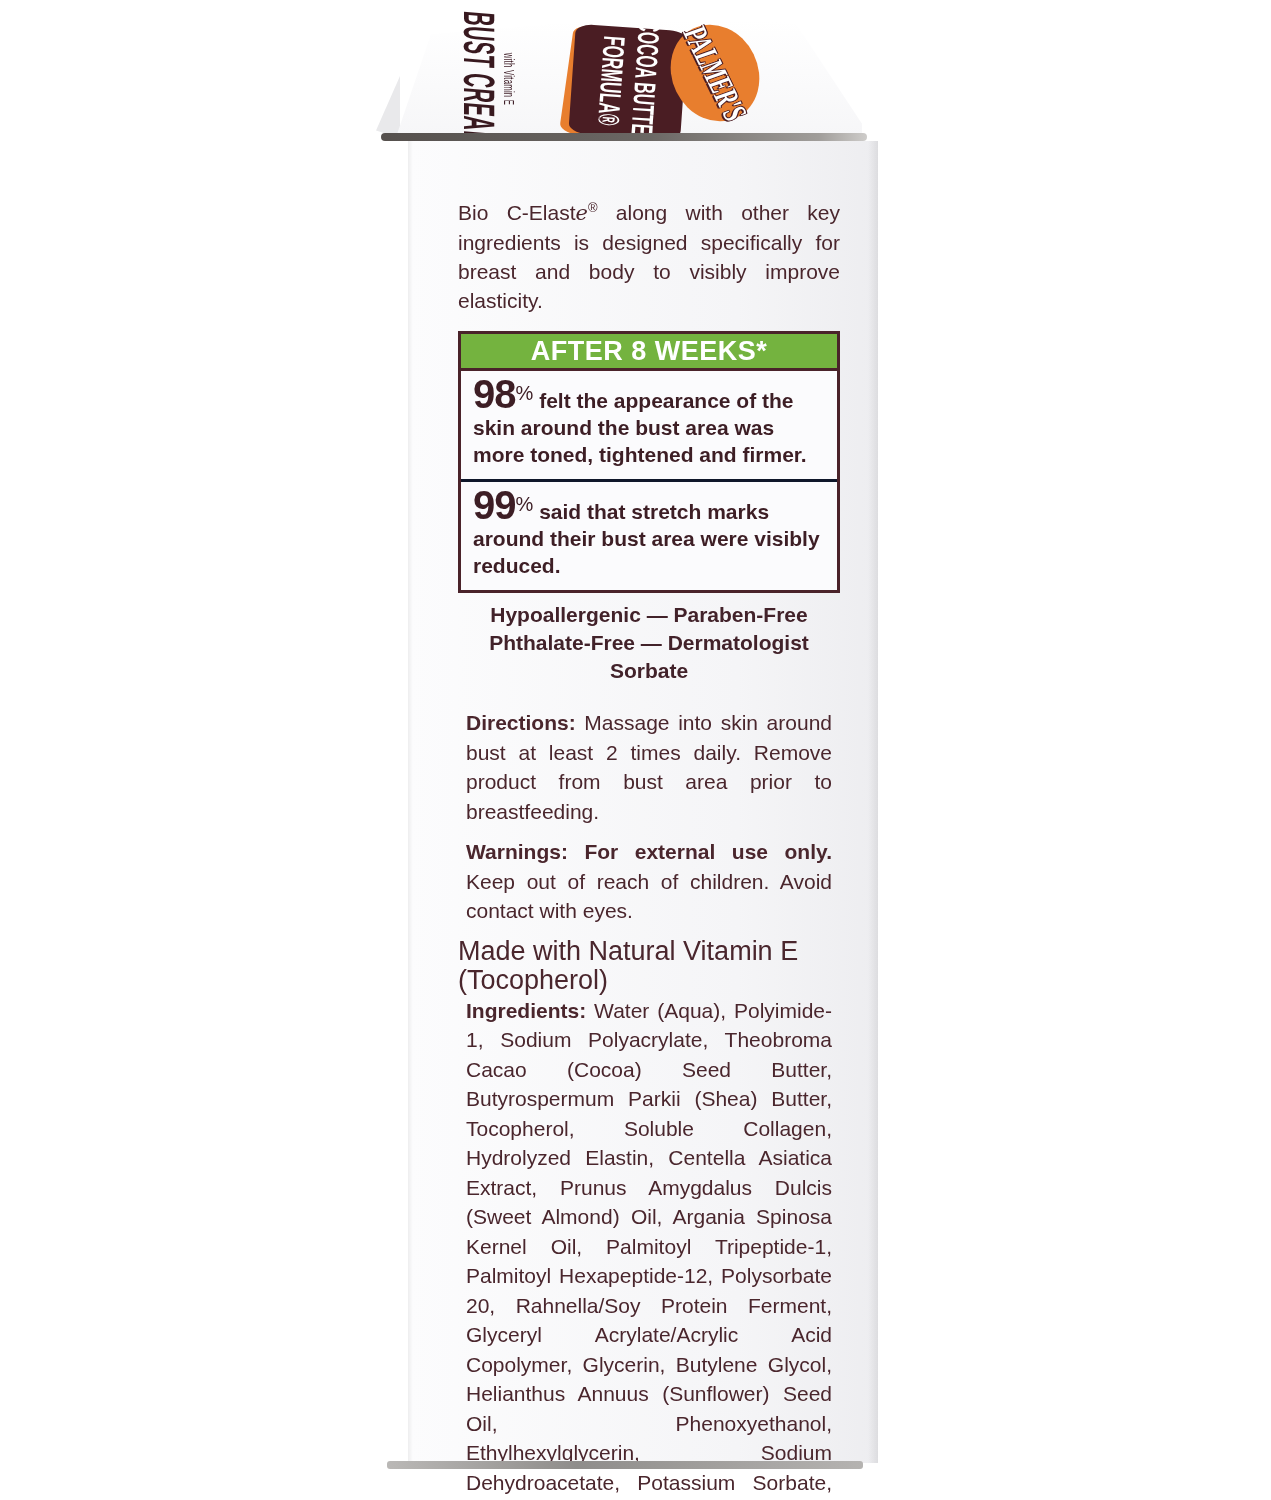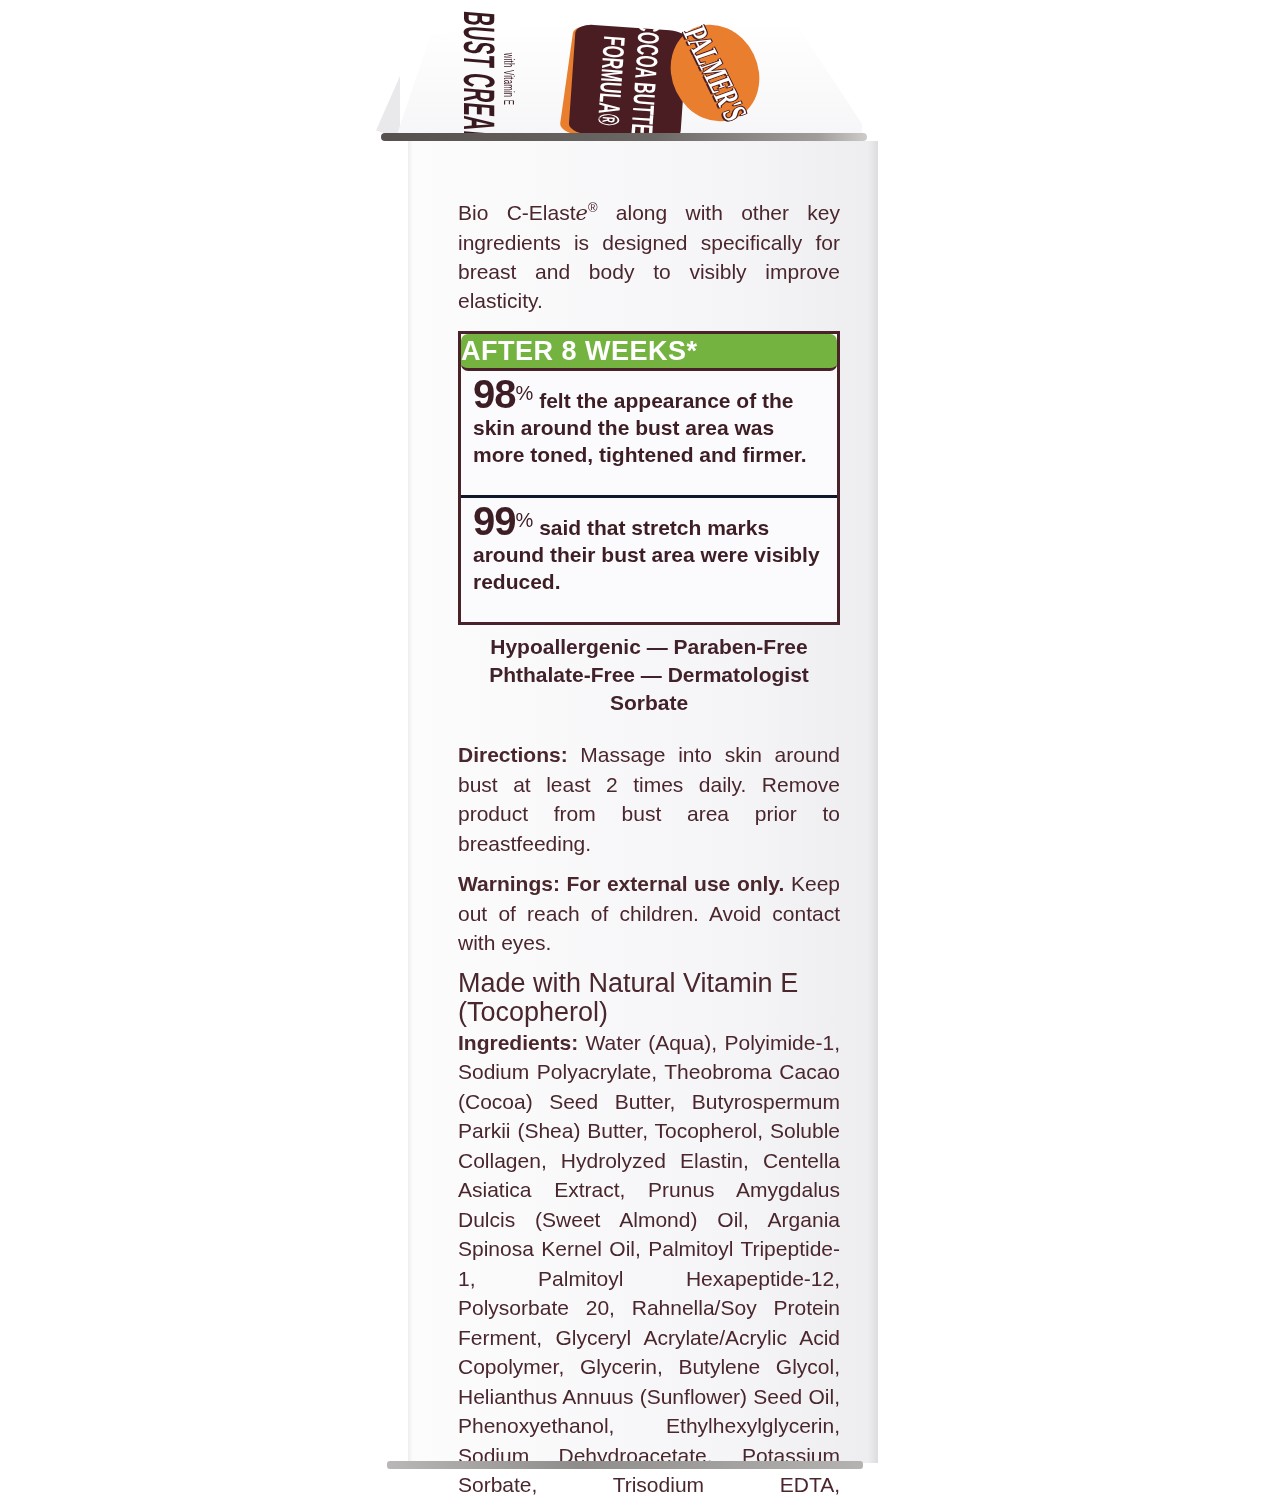--- a/index.html
+++ b/index.html
@@ -47,32 +47,32 @@
   .bottom-shadow{position:absolute;left:387px;top:1461px;width:476px;height:8px;border-radius:3px;
     background:linear-gradient(90deg,#bab8b6,#8f8d8b 40%,#b5b3b1);}
 
   .content{position:absolute;left:50px;top:52px;width:382px;color:#4a262d;}
 
   .intro{font-size:21px;line-height:29px;text-align:justify;margin:0 0 16px;}
   .script-e{font-family:"DejaVu Serif", serif;font-style:italic;}
   sup{font-size:0.62em;}
 
   .claims-box{border:3px solid #4a232a;background:#fbfbfd;margin:0 0 8px;}
-  .claims-header{background:#74b33f;color:#ffffff;font-weight:bold;
-    font-size:27px;line-height:34px;letter-spacing:0.5px;border-bottom:3px solid #4a232a;border-radius:7px;}
-  .claim{padding:9px 12px 27px;font-weight:bold;font-size:21px;line-height:27px;color:#3d1e25;}
+  .claims-header{background:#74b33f;color:#ffffff;text-align:center;font-weight:bold;
+    font-size:27px;line-height:34px;letter-spacing:0.5px;border-bottom:3px solid #4a232a;}
+  .claim{padding:9px 12px 11px;font-weight:bold;font-size:21px;line-height:27px;color:#3d1e25;}
   .claim + .claim{border-top:3px solid #0f172a;}
   .claim .stat{font-size:40px;line-height:28px;letter-spacing:-1px;}
   .claim sup{font-size:20px;font-weight:normal;}
 
   .footnote{font-size:17.5px;line-height:22px;margin:8px 0 20px;padding-left:11px;text-indent:-11px;color:#45232a;}
 
   .badges{text-align:center;font-weight:bold;font-size:21px;line-height:28px;margin:0 0 23px;color:#42222a;}
 
-  .para{font-size:21px;line-height:29.5px;text-align:justify;margin:0 0 11px;}
+  .para{font-size:21px;line-height:29.5px;text-align:justify;margin:0 8px 11px;}
   .lbl{font-weight:bold;}
   .made{font-weight:normal;font-size:27px;line-height:29.5px;margin:0;}
   .ingredients{margin-top:0;}
 </style>
 </head>
 <body>
 
 <div class="stage">
 
   <div class="corner-sliver"></div>

